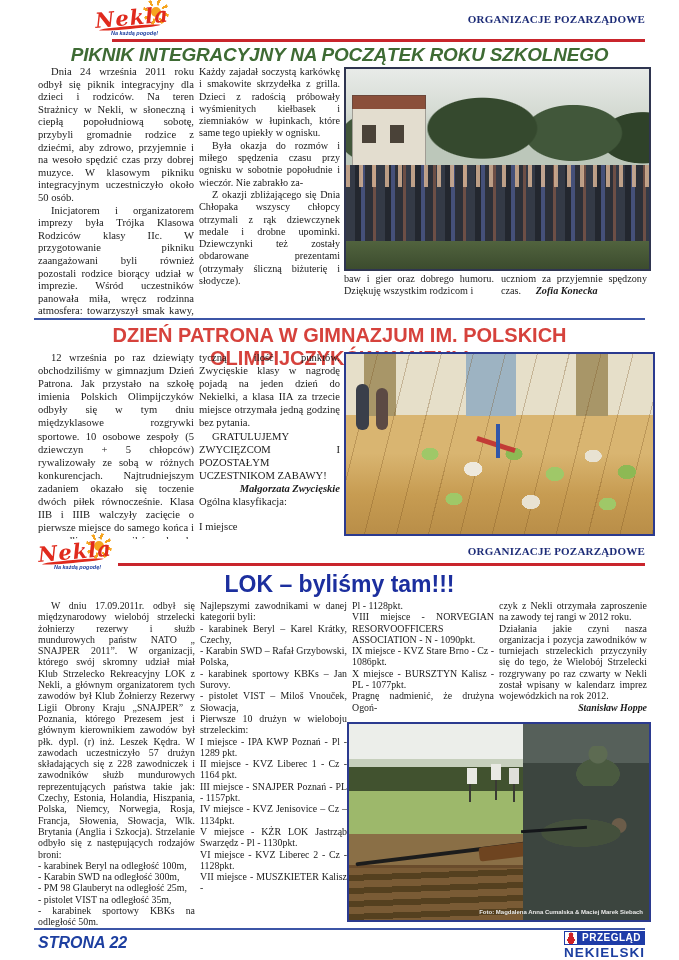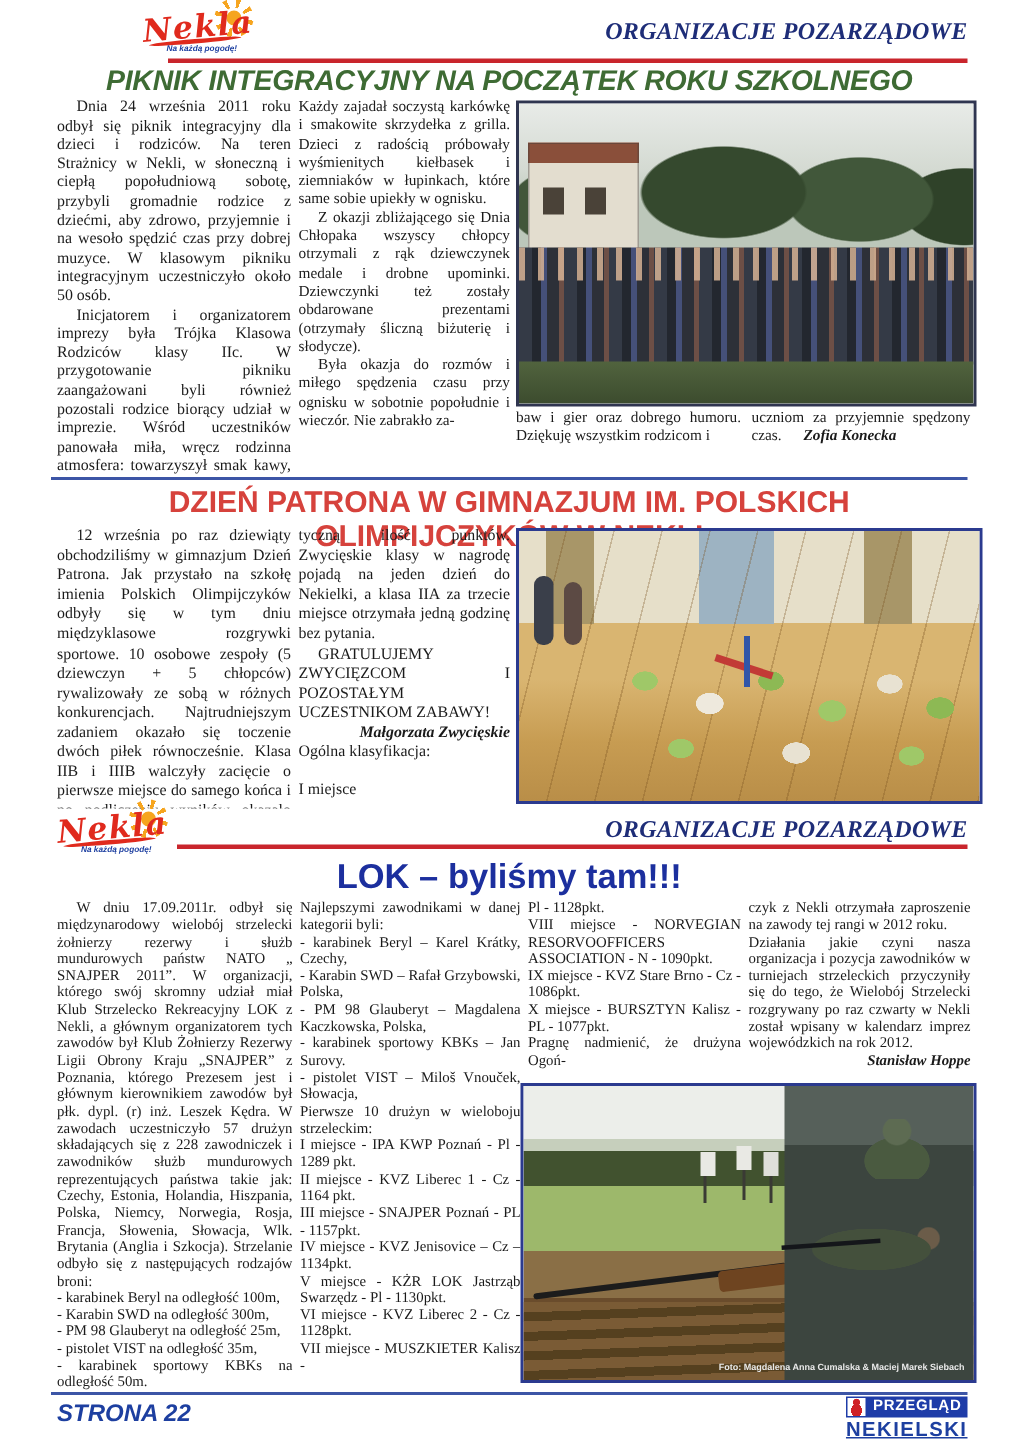--- a/index.html
+++ b/index.html
@@ -11,21 +11,21 @@
     background:repeating-conic-gradient(from 8deg,#f6a51f 0deg 14deg,rgba(0,0,0,0) 14deg 45deg);
     border-radius:50%;}
   .nekla .sun::after{content:"";position:absolute;inset:6px;background:#f6a51f;border-radius:50%;border:2px solid #fff;}
   .nekla-word{position:relative;z-index:1;font-family:"DejaVu Serif",serif;font-style:italic;font-weight:bold;
     font-size:21px;color:#e02a1d;transform:rotate(-5deg);letter-spacing:1px;line-height:22px;}
   .nekla-swoosh{position:relative;z-index:1;width:62px;height:3px;background:#e02a1d;border-radius:50%;
     transform:rotate(-5deg);margin:-2px 0 1px 4px;}
   .nekla-tag{position:relative;z-index:1;font-family:"Liberation Sans",sans-serif;font-size:5.5px;
     color:#1d3fa0;font-weight:bold;font-style:italic;margin-left:16px;}
   .section-label{position:absolute;right:34px;font-family:"Liberation Serif",serif;font-weight:bold;
-    font-style:italic;font-size:16px;color:#1e2d78;letter-spacing:.2px;}
+    font-size:11px;color:#1e2d78;letter-spacing:.2px;}
   .redline{position:absolute;height:3px;background:#c9252c;}
   .blueline{position:absolute;left:34px;right:34px;height:2px;background:#3c55a6;}
   
   .t1{position:absolute;left:34px;right:34px;text-align:center;margin:0;
       font-family:"Liberation Sans",sans-serif;font-weight:bold;font-style:italic;
       font-size:19px;color:#3e6b34;letter-spacing:-.2px;}
   .t2{position:absolute;left:34px;right:34px;text-align:center;margin:0;
       font-family:"Liberation Sans",sans-serif;font-weight:bold;font-size:20px;color:#d6423c;}
   .t3{position:absolute;left:34px;right:34px;text-align:center;margin:0;
       font-family:"Liberation Sans",sans-serif;font-weight:bold;font-size:23px;color:#1c2f9e;}
@@ -57,21 +57,21 @@
     font-weight:bold;font-style:italic;font-size:16px;color:#1d3fa0;}
   .pn-logo{position:absolute;right:34px;width:110px;}
   .pn-row{display:flex;justify-content:flex-end;align-items:stretch;height:14px;}
   .pn-icon{width:14px;height:14px;background:#fff;border:1px solid #1e3ca8;box-sizing:border-box;position:relative;}
   .pn-icon::after{content:"";position:absolute;inset:0;
     background:radial-gradient(circle at 50% 24%,#cf2127 0 2.2px,rgba(0,0,0,0) 2.6px),
                radial-gradient(ellipse 3.6px 4.6px at 50% 68%,#cf2127 0 99%,rgba(0,0,0,0) 100%);}
   .pn-top{background:#1e3ca8;color:#fff;font-family:"Liberation Sans",sans-serif;font-weight:bold;
     font-size:10px;line-height:14px;padding:0 4px;letter-spacing:.5px;}
   .pn-bottom{text-align:right;font-family:"Liberation Sans",sans-serif;font-weight:bold;
-    font-size:13.5px;color:#1d3fa0;letter-spacing:1px;line-height:15px;text-decoration:underline;}
+    font-size:13.5px;color:#1d3fa0;letter-spacing:1px;line-height:15px;}
 </style>
 </head>
 <body>
 
 <div class="page">
 
   <div class="nekla" style="left:95px;top:6px;">
     <div class="sun"></div>
     <div class="nekla-word">Nekla</div>
     <div class="nekla-swoosh"></div>
@@ -80,23 +80,23 @@
   <div class="section-label" style="top:13px;">ORGANIZACJE POZARZĄDOWE</div>
   <div class="redline" style="left:112px;right:34px;top:39px;"></div>
 
   <h1 class="t1" style="top:44px;">PIKNIK INTEGRACYJNY NA POCZĄTEK ROKU SZKOLNEGO</h1>
 
   <div class="col fs-a" style="left:38px;top:66px;width:156px;height:250px;">
     <p class="ind">Dnia 24 września 2011 roku odbył się piknik integracyjny dla dzieci i rodziców. Na teren Strażnicy w Nekli, w słoneczną i ciepłą popołudniową sobotę, przybyli gromadnie rodzice z dziećmi, aby zdrowo, przyjemnie i na wesoło spędzić czas przy dobrej muzyce. W klasowym pikniku integracyjnym uczestniczyło około 50 osób.</p>
     <p class="ind">Inicjatorem i organizatorem imprezy była Trójka Klasowa Rodziców klasy IIc. W przygotowanie pikniku zaangażowani byli również pozostali rodzice biorący udział w imprezie. Wśród uczestników panowała miła, wręcz rodzinna atmosfera: towarzyszył smak kawy, paluszków, czipsów.</p>
   </div>
   <div class="col fs-b" style="left:199px;top:66px;width:141px;height:250px;">
-    <p>Każdy zajadał soczystą karkówkę i smakowite skrzydełka z grilla. Dzieci z radością próbowały wyśmienitych kiełbasek i ziemniaków w łupinkach, które same sobie upiekły w ognisku.</p>
+    <p>Każdy zajadał soczystą karkówkę i smakowite skrzydełka z grilla. Dzieci z radością próbowały wyśmienitych kiełbasek i ziemniaków w łupinkach, które same tego upiekły w ognisku.</p>
+    <p class="ind">Była okazja do rozmów i miłego spędzenia czasu przy ognisku w sobotnie popołudnie i wieczór. Nie zabrakło za-</p>
     <p class="ind">Z okazji zbliżającego się Dnia Chłopaka wszyscy chłopcy otrzymali z rąk dziewczynek medale i drobne upominki. Dziewczynki też zostały obdarowane prezentami (otrzymały śliczną biżuterię i słodycze).</p>
-    <p class="ind">Była okazja do rozmów i miłego spędzenia czasu przy ognisku w sobotnie popołudnie i wieczór. Nie zabrakło za-</p>
   </div>
 
   <div class="photo ph1" style="left:344px;top:67px;width:303px;height:200px;">
     <div class="layer" style="inset:0;background:linear-gradient(180deg,#e8ebe8 0%,#d4dad2 22%,#bcc7ba 34%);"></div>
     <div class="layer" style="left:0;top:16px;width:100%;height:96px;background:
       radial-gradient(ellipse 70px 44px at 12% 55%,#42563a 0 60%,rgba(0,0,0,0) 62%),
       radial-gradient(ellipse 90px 50px at 45% 45%,#35492e 0 60%,rgba(0,0,0,0) 62%),
       radial-gradient(ellipse 80px 46px at 75% 50%,#41573a 0 60%,rgba(0,0,0,0) 62%),
       radial-gradient(ellipse 70px 42px at 98% 55%,#2f4229 0 60%,rgba(0,0,0,0) 62%);"></div>
     <div class="layer" style="left:6px;top:26px;width:74px;height:74px;background:
@@ -180,21 +180,20 @@
     <p>- Karabin SWD na odległość 300m,</p>
     <p>- PM 98 Glauberyt na odległość 25m,</p>
     <p>- pistolet VIST na odległość 35m,</p>
     <p>- karabinek sportowy KBKs na odległość 50m.</p>
   </div>
 
   <div class="col fs-d" style="left:200px;top:600px;width:147px;height:333px;">
     <p>Najlepszymi zawodnikami w danej kategorii byli:</p>
     <p>- karabinek Beryl – Karel Krátky, Czechy,</p>
     <p>- Karabin SWD – Rafał Grzybowski, Polska,</p>
-    <p>- PM 98 Glauberyt – Magdalena Kaczkowska, Polska,</p>
     <p>- karabinek sportowy KBKs – Jan Surovy.</p>
     <p>- pistolet VIST – Miloš Vnouček, Słowacja,</p>
     <p class="gap10">Pierwsze 10 drużyn w wieloboju strzeleckim:</p>
     <p>I miejsce - IPA KWP Poznań - Pl - 1289 pkt.</p>
     <p>II miejsce - KVZ Liberec 1 - Cz - 1164 pkt.</p>
     <p>III miejsce - SNAJPER Poznań - PL - 1157pkt.</p>
     <p>IV miejsce - KVZ Jenisovice – Cz – 1134pkt.</p>
     <p>V miejsce - KŻR LOK Jastrząb Swarzędz - Pl - 1130pkt.</p>
     <p>VI miejsce - KVZ Liberec 2 - Cz - 1128pkt.</p>
     <p>VII miejsce - MUSZKIETER Kalisz -</p>

